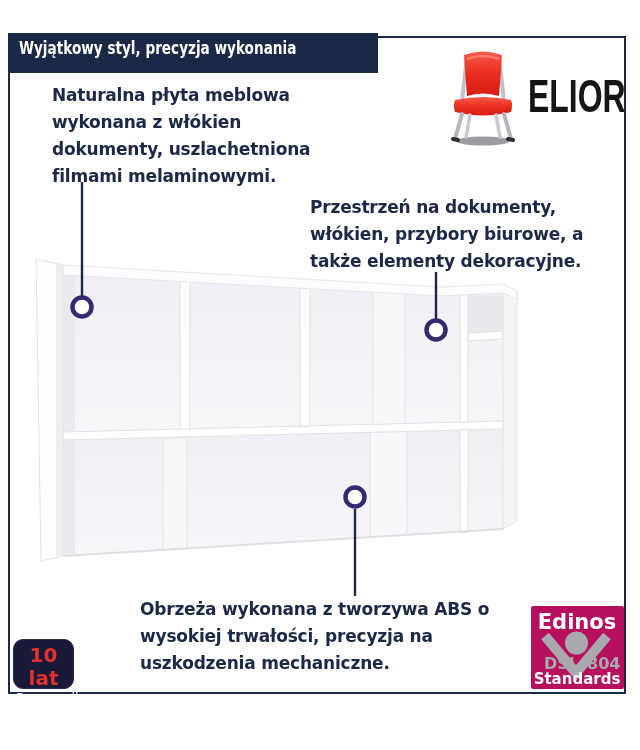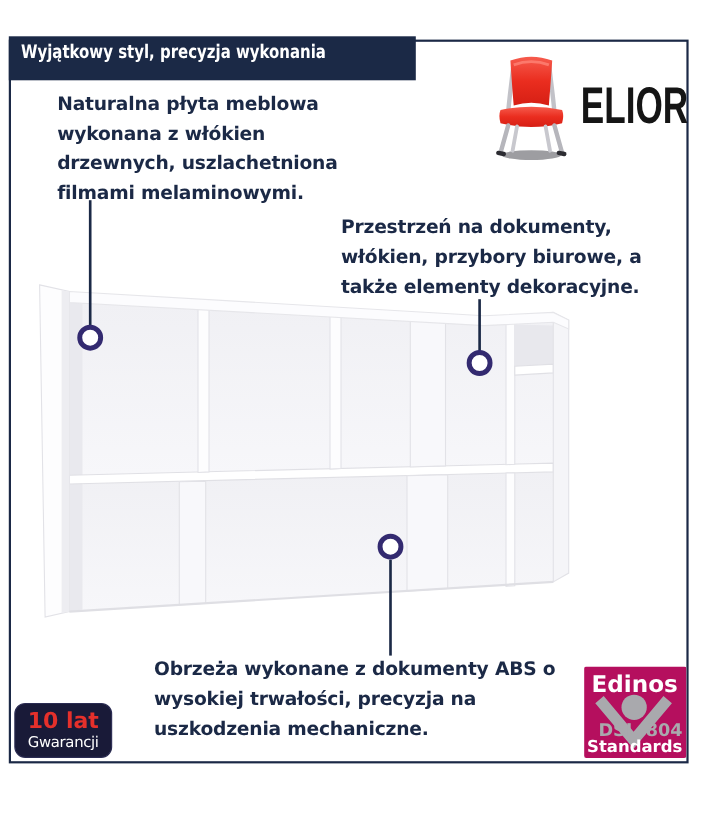--- a/index.html
+++ b/index.html
@@ -33,21 +33,21 @@
   }
   #annot-material { left:42px;  top:82px;margin-left:10px;  }
   #annot-storage  { left:290px; top:194px;margin-left:20px; }
   #annot-edges    { left:140px; top:596px; }
   
   .shelf-svg { position:absolute; left:30px; top:248px; z-index:1; }
   
   .callout-svg { position:absolute; left:0; top:0; z-index:4; pointer-events:none; }
   
   .warranty {
-    position:absolute; left:13px; top:639px; width:89px; height:50px;
+    position:absolute; left:13px; top:639px; width:61px; height:50px;
     background:#191a38; border-radius:10px; text-align:center; z-index:6;
     box-sizing:border-box; border:1px solid #2a2b52;
   }
   .warranty-duration { color:#e5302b; font-weight:bold; font-size:20px; line-height:23px; margin-top:4px; }
   .warranty-label   { color:#ffffff; font-weight:normal; font-size:13.5px; line-height:17px; letter-spacing:-0.3px; }
   
   .cert { position:absolute; left:531px; top:606px; z-index:6; }
 </style>
 </head>
 <body>
@@ -79,32 +79,32 @@
     <path d="M46,65 L50,87" stroke="#c8c8ce" stroke-width="3.5" fill="none" stroke-linecap="round"></path>
     <path d="M3,89 L8,90" stroke="#2c2c32" stroke-width="4" stroke-linecap="round"></path>
     <path d="M58,89 L63,90" stroke="#2c2c32" stroke-width="4" stroke-linecap="round"></path>
   </svg>
   <div class="brand-name">ELIOR</div>
 </div>
 
 <div class="annot" id="annot-material">
   <div>Naturalna płyta meblowa</div>
   <div>wykonana z włókien</div>
-  <div>drzewnych, uszlachetniona</div>
+  <div>dokumenty, uszlachetniona</div>
   <div>filmami melaminowymi.</div>
 </div>
 
 <div class="annot" id="annot-storage">
   <div>Przestrzeń na dokumenty,</div>
   <div>włókien, przybory biurowe, a</div>
   <div>także elementy dekoracyjne.</div>
 </div>
 
 <div class="annot" id="annot-edges">
-  <div>Obrzeża wykonane z dokumenty ABS o</div>
+  <div>Obrzeża wykonana z tworzywa ABS o</div>
   <div>wysokiej trwałości, precyzja na</div>
   <div>uszkodzenia mechaniczne.</div>
 </div>
 
 <svg class="shelf-svg" width="500" height="325" viewBox="0 0 500 325">
   <defs>
     <linearGradient id="cellg" x1="0" y1="0" x2="0" y2="1">
       <stop offset="0" stop-color="#f0f0f4"></stop>
       <stop offset="1" stop-color="#f7f7fa"></stop>
     </linearGradient>

